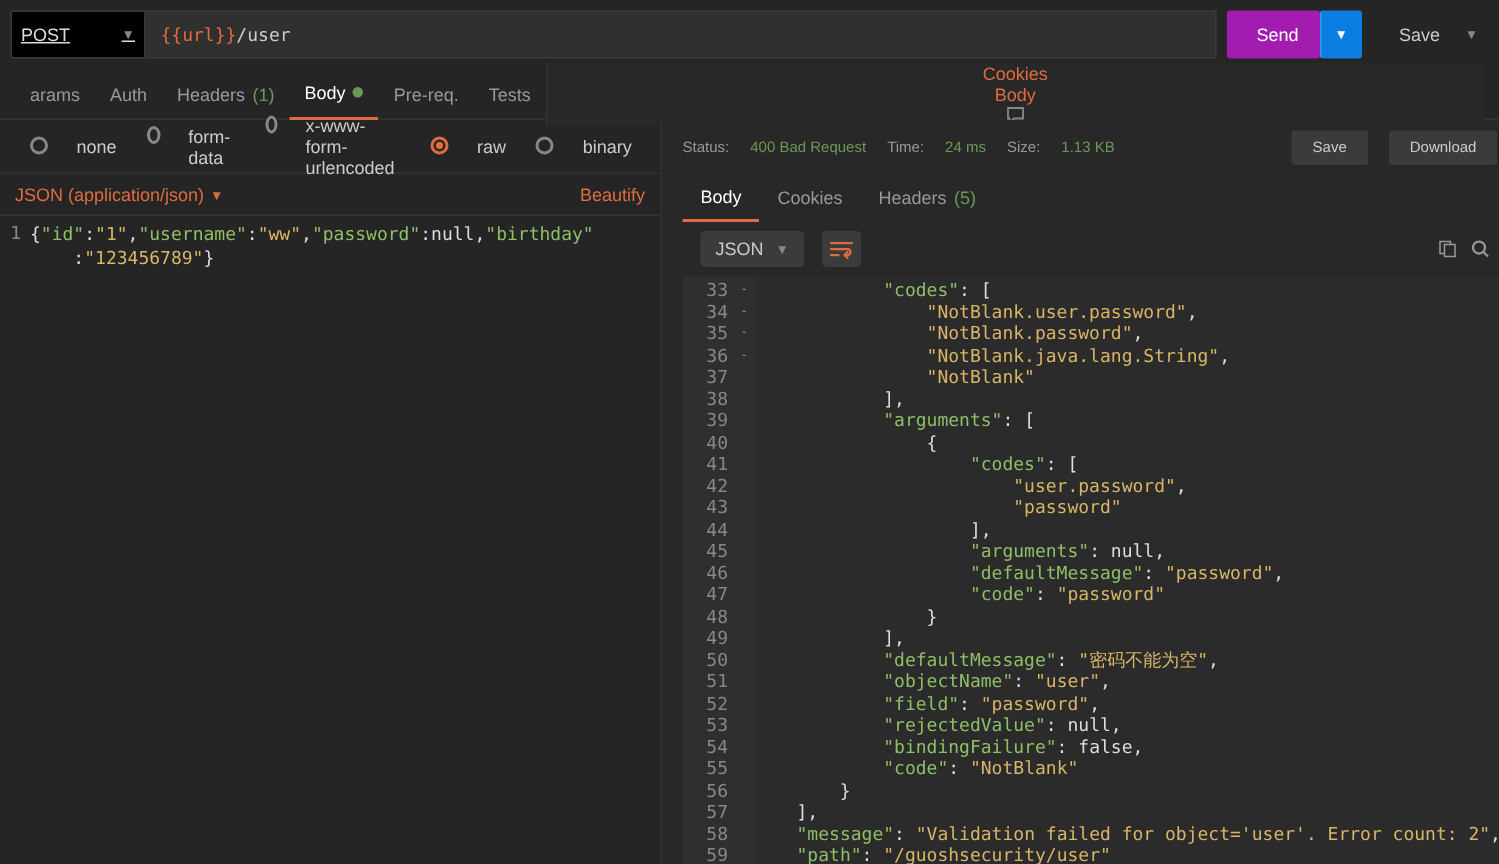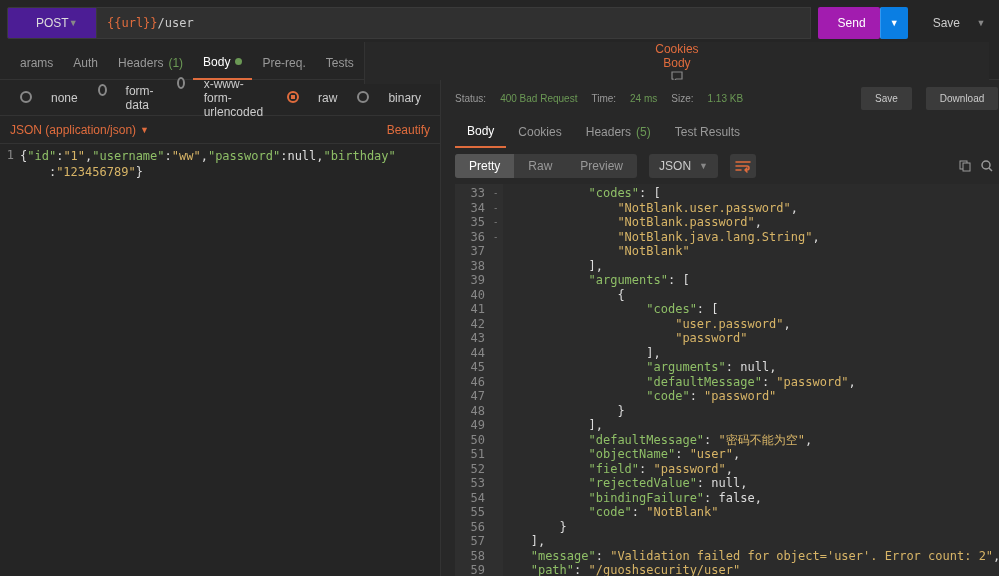--- a/index.html
+++ b/index.html
@@ -13,29 +13,30 @@
 }
 
 
 .urlbar {
   display: flex;
   align-items: center;
   padding: 7px 7px 7px 7px;
   gap: 0;
 }
 .method-select {
-  background: #4c1d95;
+  background: #000000;
   color: #ddd;
   border: 1px solid #3a3a3a;
   height: 32px;
   display: flex; align-items: center;
-  padding: 0 28px;
+  padding: 0 6px;
   width: 90px;
   justify-content: space-between;
   border-radius: 2px 0 0 2px;
+  text-decoration: underline;
 }
 .method-select .chev { font-size: 9px; color: #888; }
 .url-input {
   flex: 1;
   background: #303030;
   border: 1px solid #3a3a3a;
   border-left: none;
   height: 32px;
   padding: 0 10px;
   color: #ccc;
@@ -355,31 +356,23 @@
       <div class="tab active">
           <span>Body</span>
         </div>
       <div class="tab">
           <span>Cookies</span>
         </div>
       <div class="tab">
           <span>Headers</span>
           <span class="paren">(5)</span>
         </div>
-      <div class="tab">
-          <span>Test Results</span>
-        </div>
     </div>
 
     <div class="resptoolbar">
-      <div class="pill-group">
-        <div class="pill active"><span>Pretty</span></div>
-        <div class="pill"><span>Raw</span></div>
-        <div class="pill"><span>Preview</span></div>
-      </div>
       <div class="type-pill">
           <span>JSON</span>
           <span class="chev">▼</span>
         </div>
       <div class="wrap-btn">
         <svg width="16" height="14" viewBox="0 0 16 14">
             <path d="M1 3h14M1 7h11a2 2 0 0 1 0 4h-2m0 0 2-2m-2 2 2 2M1 11h5" fill="none" stroke="#e06c3d" stroke-width="1.5" stroke-linecap="round"></path>
           </svg>
       </div>
       <span class="sp"></span>

